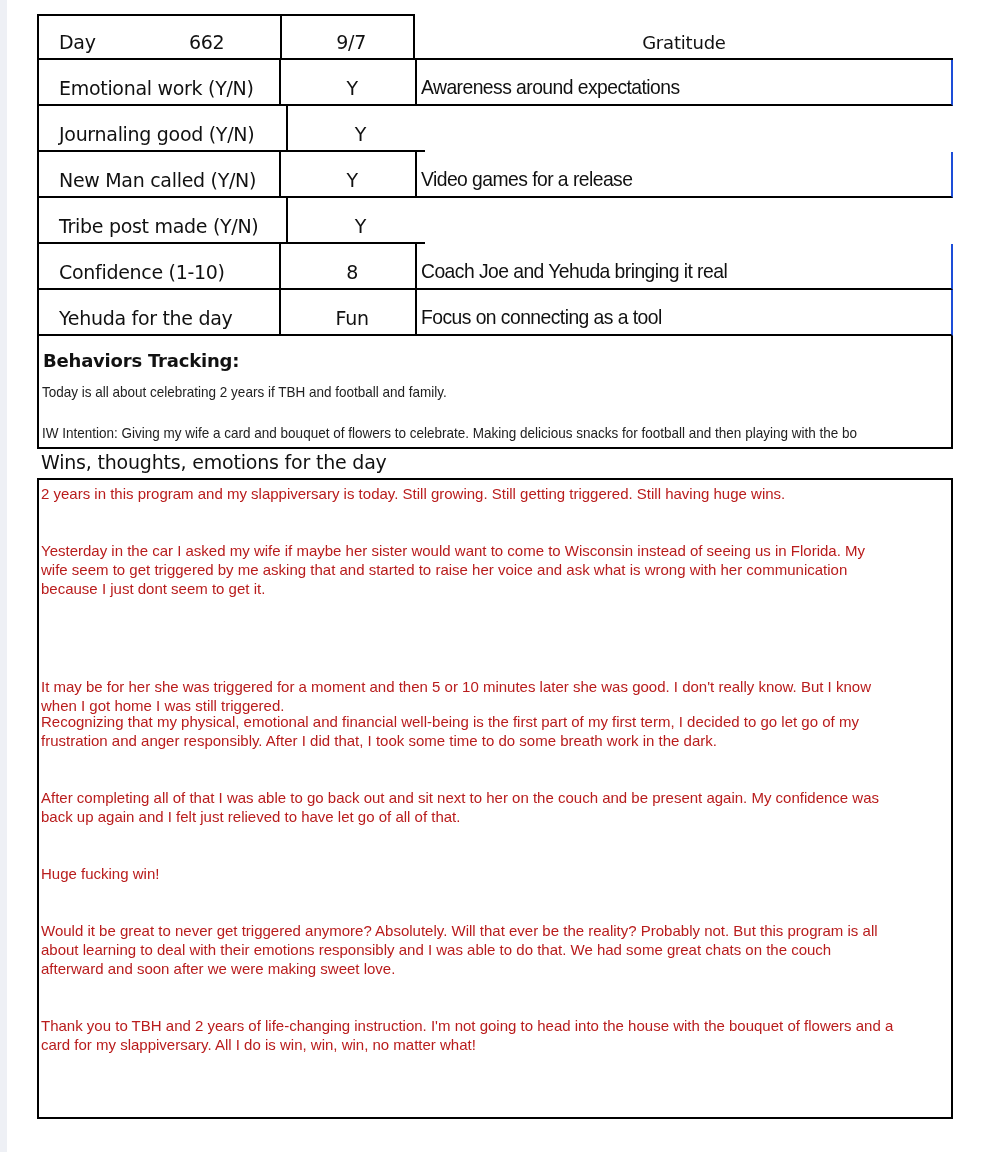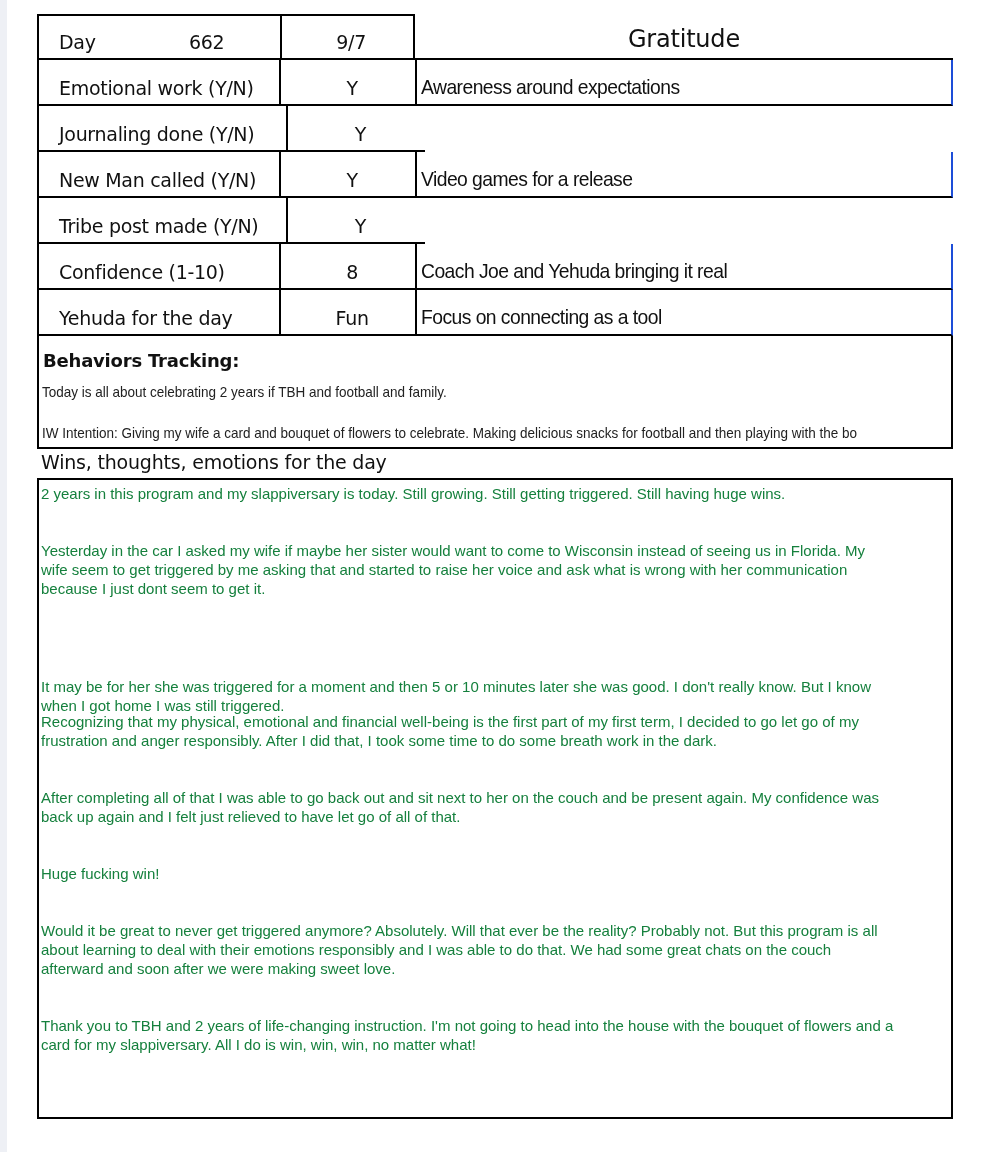--- a/index.html
+++ b/index.html
@@ -75,21 +75,21 @@
       border-top: 2px solid #000;
     }
     .header-row .c-value {
       border-right: 2px solid #000;
     }
     .header-row .c-grat {
       border-left: none;
       border-right: none;
       justify-content: center;
       font-family: "DejaVu Sans", sans-serif;
-      font-size: 24px;
+      font-size: 18px;
       letter-spacing: -0.2px;
       padding-left: 0;
     }
     .header-row .c-grat span { transform: none; }
     .day-label { width: 130px; display: inline-block; }
     .day-num { display: inline-block; }
 
     
     .behaviors {
       position: absolute;
@@ -150,21 +150,21 @@
       border: 2px solid #000;
       overflow: hidden;
     }
     .journal-para {
       position: absolute;
       left: 2px;
       width: 910px;
       font-family: "Liberation Sans", sans-serif;
       font-size: 15px;
       line-height: 19px;
-      color: #15803d;
+      color: #b91c1c;
       white-space: pre-line;
     }
   </style>
 </head>
 <body>
 
 <div class="left-strip"></div>
 
 <div class="tracker">
   <div class="tracker-row header-row">
@@ -187,21 +187,21 @@
     <div class="cell c-value">
         <span>Y</span>
       </div>
     <div class="cell c-grat">
         <span>Awareness around expectations</span>
       </div>
   </div>
 
   <div class="tracker-row">
     <div class="cell c-label">
-        <span>Journaling done (Y/N)</span>
+        <span>Journaling good (Y/N)</span>
       </div>
     <div class="cell c-value">
         <span>Y</span>
       </div>
   </div>
 
   <div class="tracker-row">
     <div class="cell c-label">
         <span>New Man called (Y/N)</span>
       </div>

